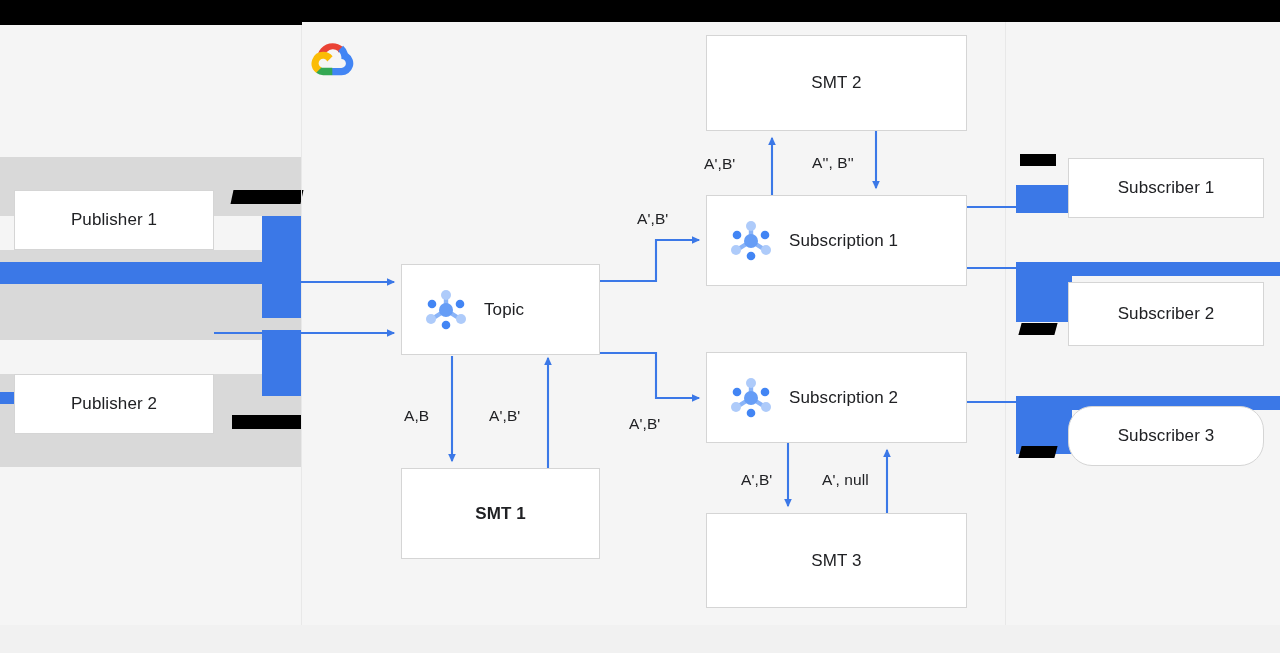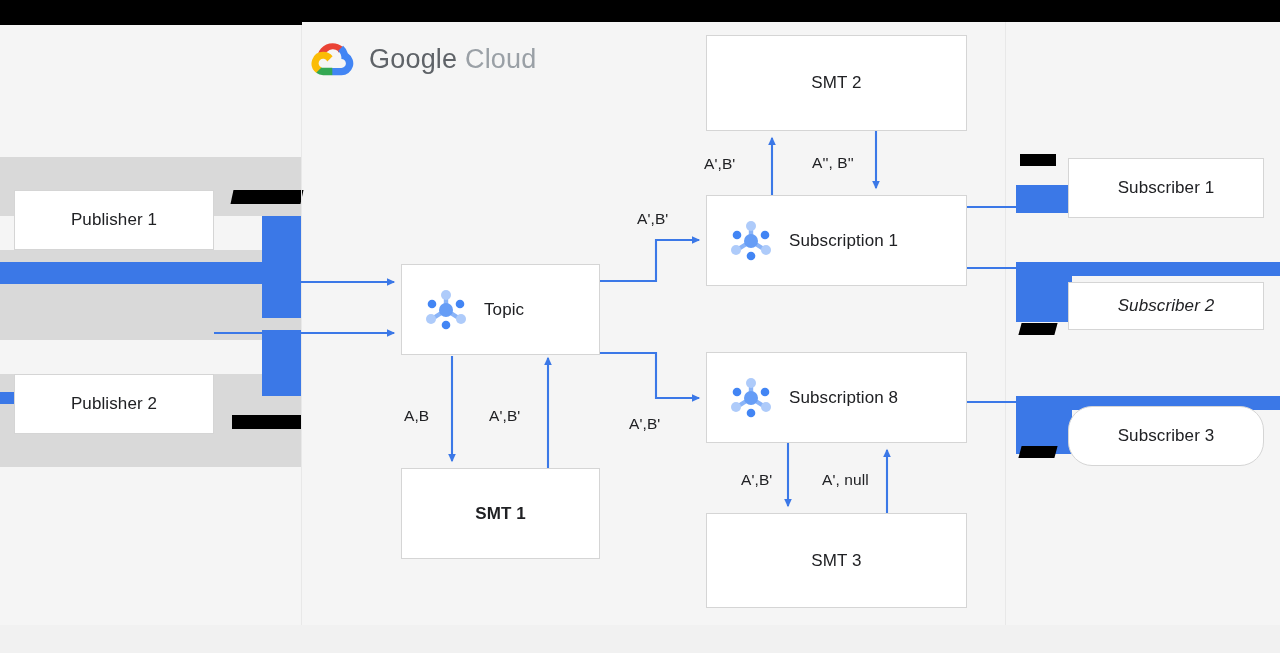--- a/index.html
+++ b/index.html
@@ -164,21 +164,20 @@
 
   <div class="gc-logo">
     <span>
       <svg width="45" height="38" viewBox="0 0 46 38">
         <path d="M28.6 12.1h1.3l3.7-3.7.2-1.6C26.9 1 17 1.7 11.2 8.3a14.5 14.5 0 0 0-3 5.3c.4-.2.9-.2 1.3-.1l7.4-1.2s.4-.6.6-.6a8.2 8.2 0 0 1 11.1-.9z" fill="#ea4335"></path>
         <path d="M38.9 13.6a16.7 16.7 0 0 0-5-8.1l-5.2 5.2a9.2 9.2 0 0 1 3.4 7.3v.9a4.6 4.6 0 1 1 0 9.2h-9.3l-.9 1v5.5l.9.9h9.3a12 12 0 0 0 6.8-22z" fill="#4285f4"></path>
         <path d="M13.5 35.5h9.3V28h-9.3a4.5 4.5 0 0 1-1.9-.4l-1.3.4-3.7 3.7-.3 1.3a12 12 0 0 0 7.2 2.5z" fill="#34a853"></path>
         <path d="M13.5 11.5a12 12 0 0 0-7.2 21.5l5.4-5.4a4.6 4.6 0 1 1 6-6l5.4-5.4a12 12 0 0 0-9.6-4.7z" fill="#fbbc05"></path>
       </svg>
     </span>
-    <span class="gc-word"><span class="g1">Google</span> <span class="g2">Cloud</span></span>
   </div>
 
   <div id="node-layer">
       <div class="node" style="left: 14px; top: 190px; width: 200px; height: 60px;">
         <span class="lbl">Publisher 1</span>
       </div>
       <div class="node" style="left: 14px; top: 374px; width: 200px; height: 60px;">
         <span class="lbl">Publisher 2</span>
       </div>
       <div class="node with-icon" style="left: 401px; top: 264px; width: 199px; height: 91px;">
@@ -235,29 +234,29 @@
             </g>
             <circle cx="28" cy="28" r="7" fill="#669df6"></circle>
             <circle cx="28" cy="13" r="5" fill="#aecbfa"></circle>
             <circle cx="28" cy="43" r="4.3" fill="#4285f4"></circle>
             <circle cx="14" cy="22" r="4.3" fill="#4285f4"></circle>
             <circle cx="42" cy="22" r="4.3" fill="#4285f4"></circle>
             <circle cx="13" cy="37" r="5" fill="#aecbfa"></circle>
             <circle cx="43" cy="37" r="5" fill="#aecbfa"></circle>
           </svg>
         </span>
-        <span class="lbl">Subscription 8</span>
+        <span class="lbl">Subscription 2</span>
       </div>
       <div class="node" style="left: 706px; top: 513px; width: 261px; height: 95px;">
         <span class="lbl">SMT 3</span>
       </div>
       <div class="node" style="left: 1068px; top: 158px; width: 196px; height: 60px;">
         <span class="lbl">Subscriber 1</span>
       </div>
-      <div class="node" style="left: 1068px; top: 282px; width: 196px; height: 48px; font-style: italic;">
+      <div class="node" style="left: 1068px; top: 282px; width: 196px; height: 64px;">
         <span class="lbl">Subscriber 2</span>
       </div>
       <div class="node" style="left: 1068px; top: 406px; width: 196px; height: 60px; border-radius: 24px;">
         <span class="lbl">Subscriber 3</span>
       </div>
     </div>
 
   <div id="label-layer">
       <div class="elabel" style="left: 404px; top: 407px; text-align: center;">A,B</div>
       <div class="elabel" style="left: 489px; top: 407px;">A',B'</div>

